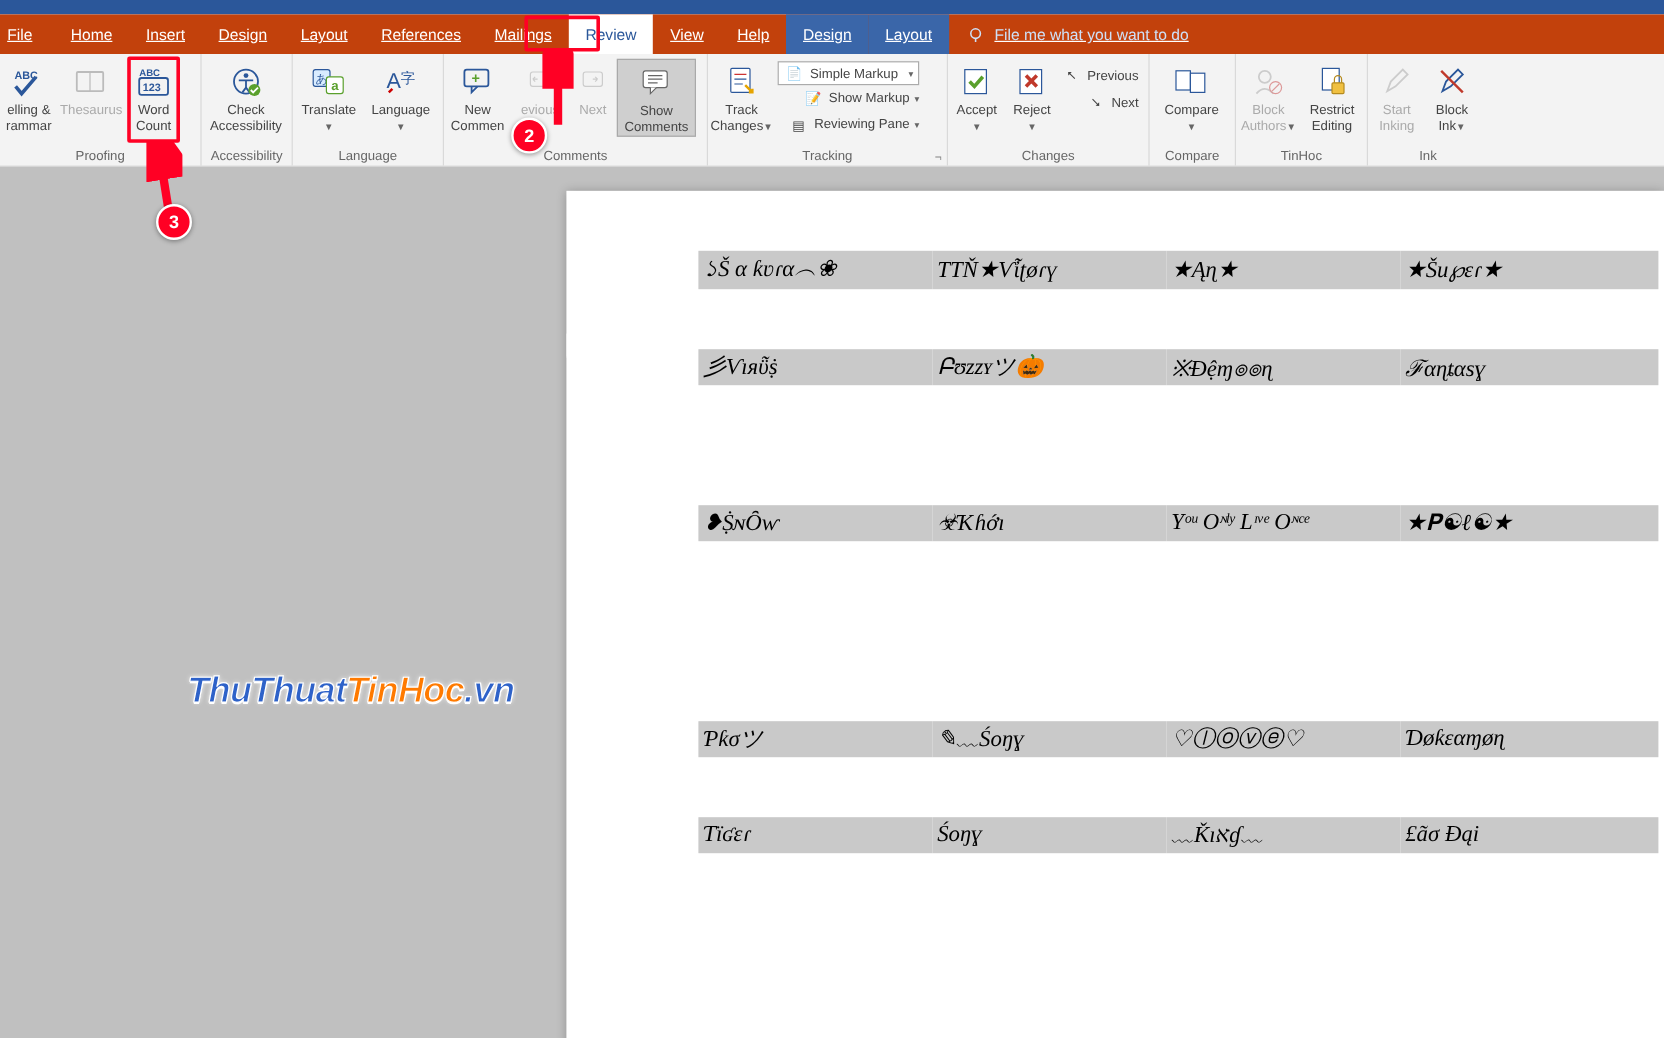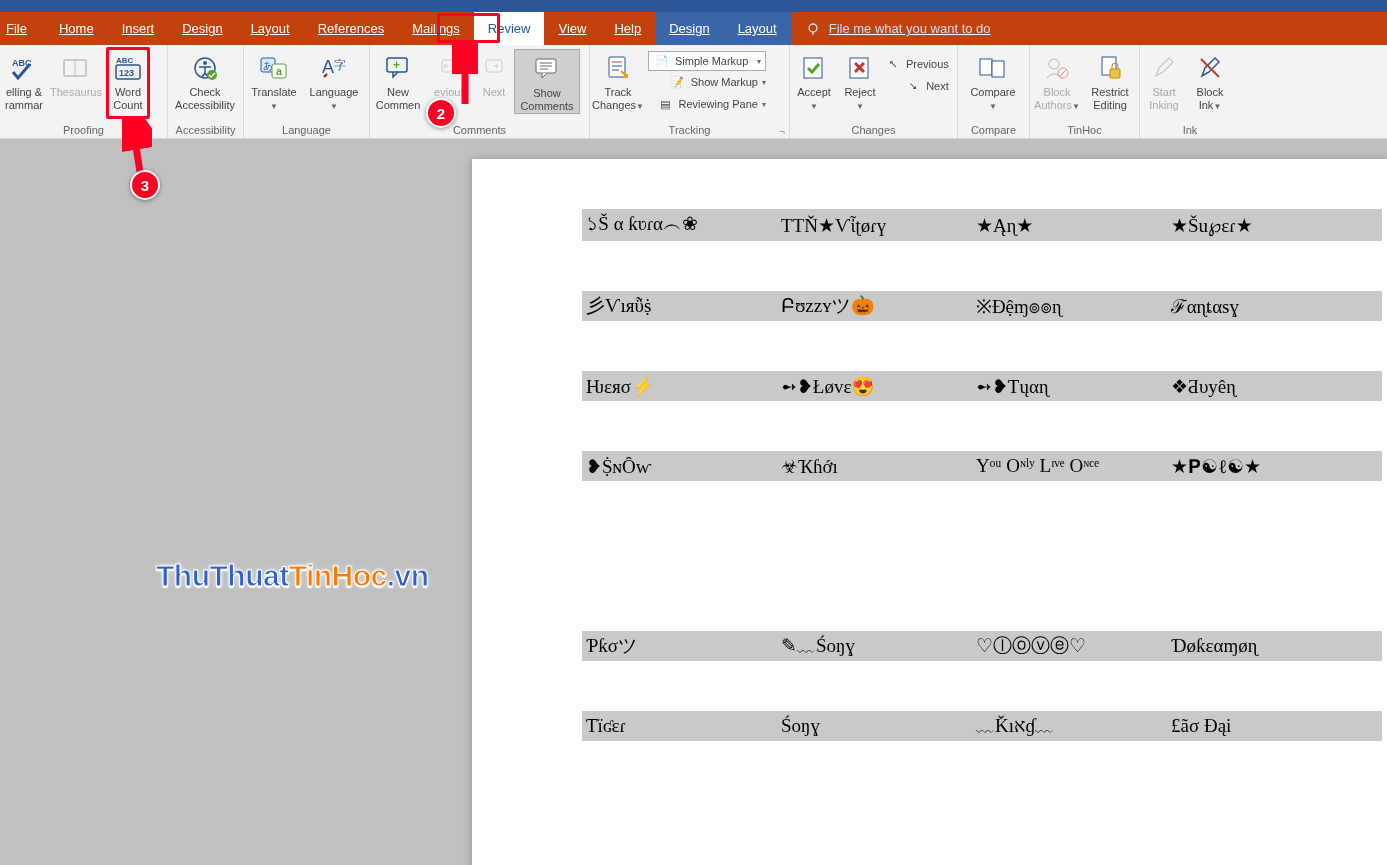--- a/index.html
+++ b/index.html
@@ -38,21 +38,21 @@
   .hl { position:absolute; border:3px solid #ff0024; border-radius:2px; pointer-events:none; }
   .arrow { position:absolute; pointer-events:none; }
   .callout { position:absolute; width:30px; height:30px; border-radius:50%; background:#ff0024; border:2px solid #fff; color:#fff; font-weight:700; font-size:15px; display:flex; align-items:center; justify-content:center; box-shadow:0 1px 4px rgba(0,0,0,.4);}
 
   
   .ruler { position:absolute; left:472px; top:139px; height:20px; right:0; background:#fff; border-bottom:1px solid #ccc; font-size:9px; color:#555; }
   .ruler .ticks { position:absolute; left:0; right:0; top:0; height:100%; }
   .ruler .ticks span { position:absolute; top:3px; }
 
   
-  .workspace { position:absolute; left:0; right:0; top:139px; bottom:0; background:#c0c0c0; }
+  .workspace { position:absolute; left:0; right:0; top:139px; bottom:0; background:#c0c0c0;font-style:italic; }
   .page { position:absolute; left:472px; top:20px; width:915px; height:1100px; background:#fff; box-shadow:0 0 8px rgba(0,0,0,.25); }
   .page table { position:absolute; left:110px; top:50px; border-collapse:separate; border-spacing:0; }
   .page td { background:#c9c9c9; font-family:'Times New Roman',serif; font-size:19px; color:#000; height:30px; vertical-align:middle; padding:0 4px; }
   .page tr { }
   .rowgap { height:50px; }
   .c1 { width:195px; } .c2 { width:195px; } .c3 { width:195px; } .c4 { width:215px; }
 
   
   .watermark { position:absolute; left:156px; top:420px; font-family:Arial, sans-serif; font-size:30px; font-weight:800; color:#2e62c9; -webkit-text-stroke:1px #fff; text-shadow:0 2px 0 #fff, 0 0 4px #fff; letter-spacing:-0.5px;}
   .watermark .orange { color:#ff7a00; }
@@ -386,26 +386,20 @@
           </tr>
           <tr>
             <td class="c1">彡Ѵıяῧṩ</td>
             <td class="c2">Բʊzzʏツ🎃</td>
             <td class="c3">※Ðệɱ๏๏ɳ</td>
             <td class="c4">ℱαɳȶαsɣ</td>
           </tr>
           <tr class="rowgap">
             <td colspan="4" style="background: transparent; height: 50px;"></td>
           </tr>
-          <tr>
-            <td class="c1">Ƕɛяσ⚡</td>
-            <td class="c2">➻❥Łøvɛ😍</td>
-            <td class="c3">➻❥Ƭųαɳ</td>
-            <td class="c4">❖Ƌυyêɳ</td>
-          </tr>
           <tr class="rowgap">
             <td colspan="4" style="background: transparent; height: 50px;"></td>
           </tr>
           <tr>
             <td class="c1">❥ṨɴȎⱳ</td>
             <td class="c2">☣Ҡɦớı</td>
             <td class="c3">Yᵒᵘ Oᶰˡʸ Lᶦᵛᵉ Oᶰᶜᵉ</td>
             <td class="c4">★𝐏☯ℓ☯★</td>
           </tr>
           <tr class="rowgap">

